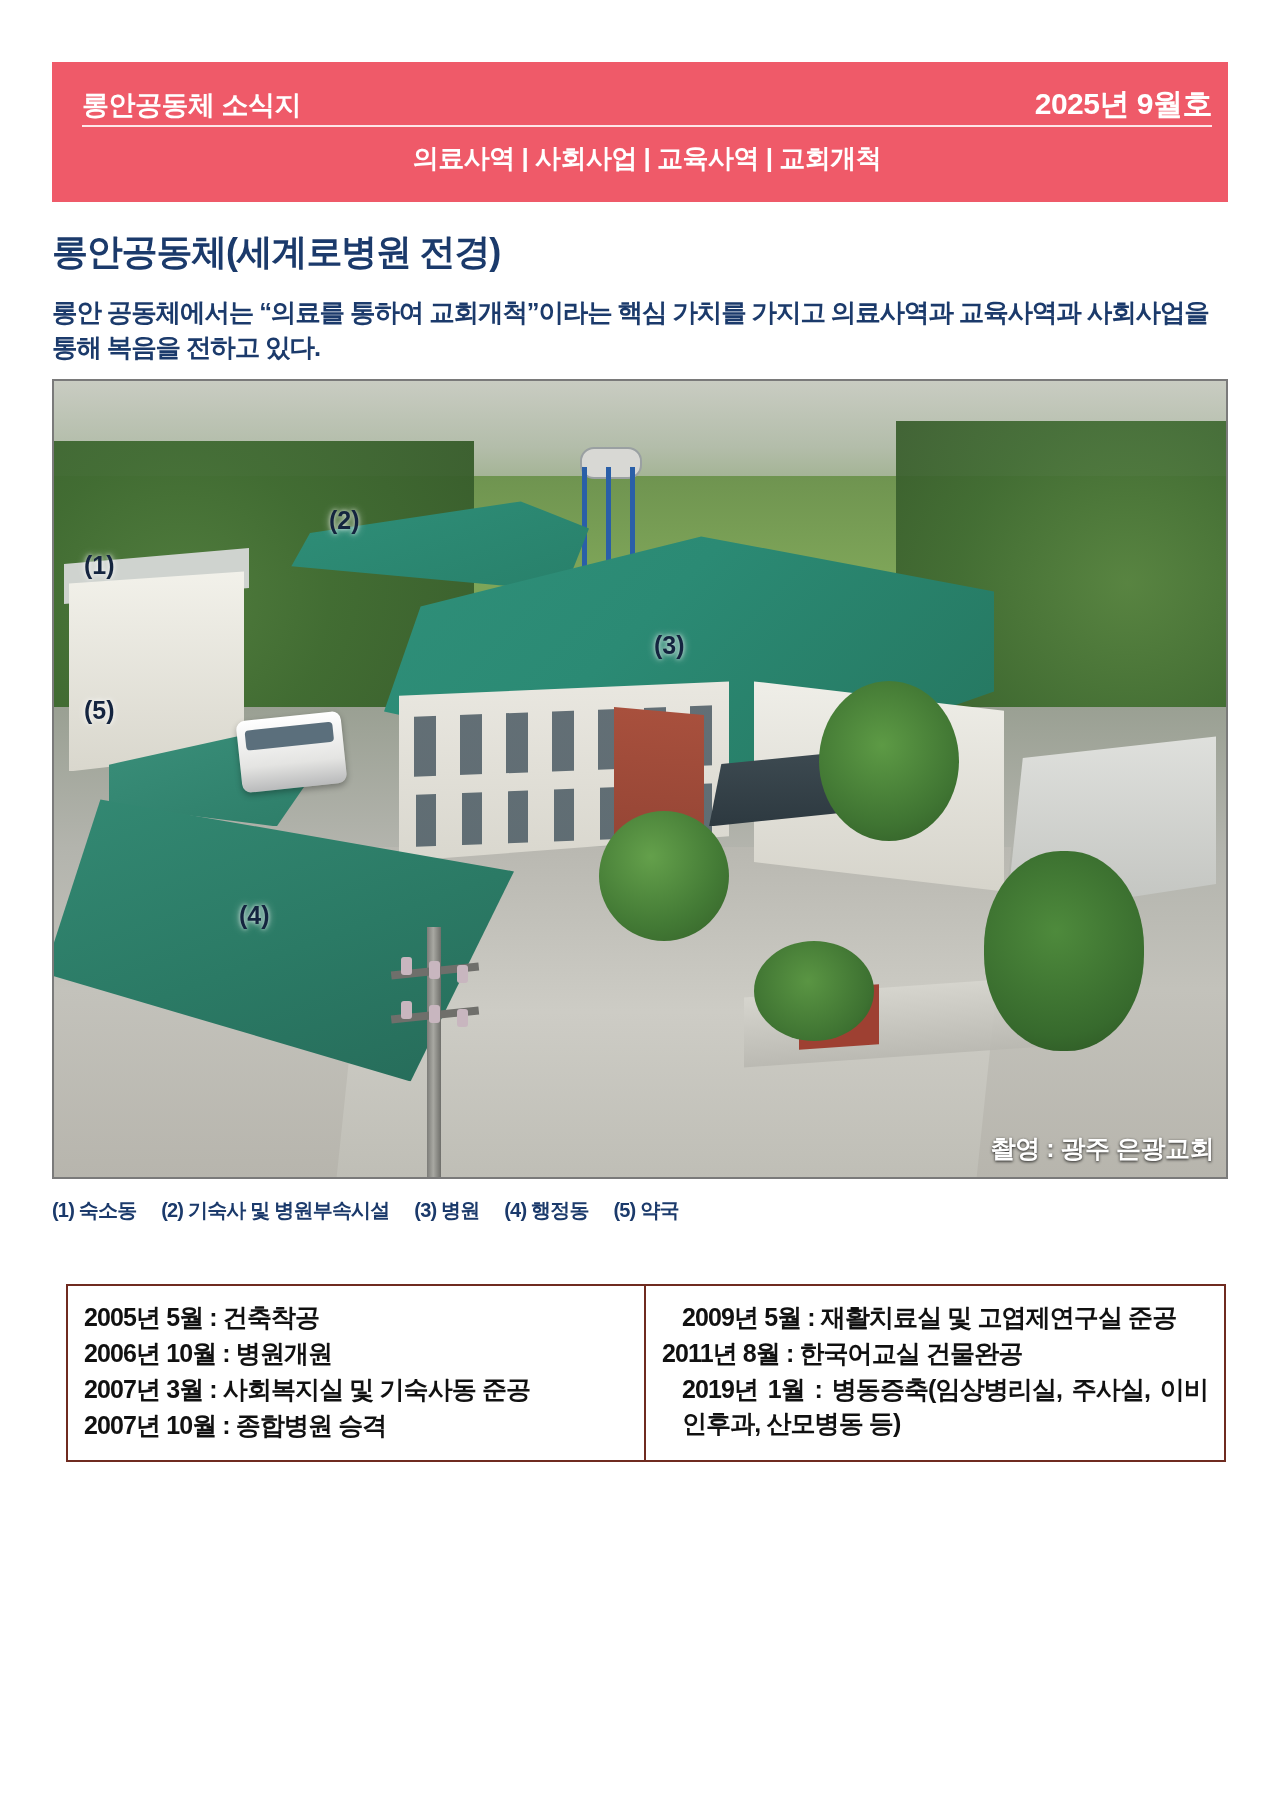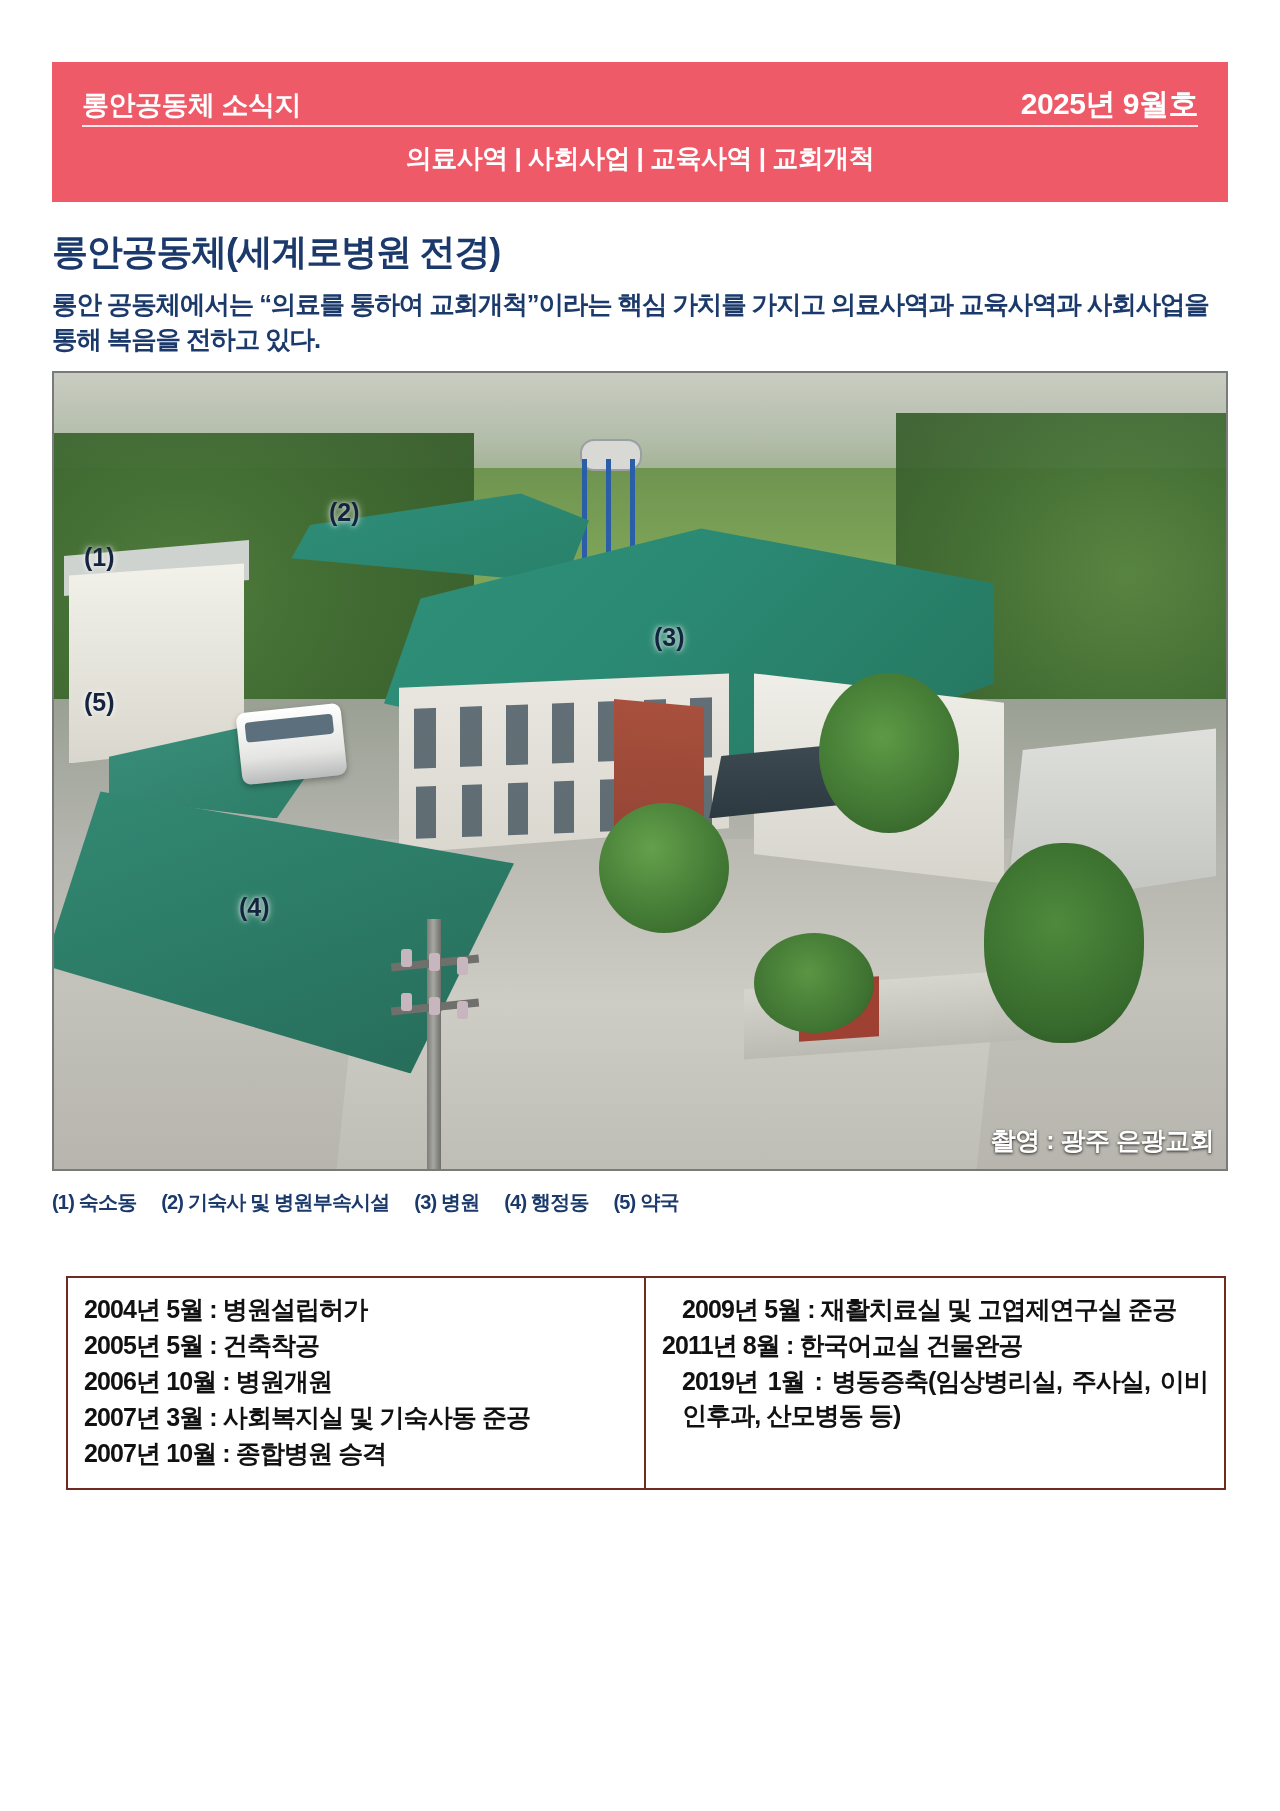--- a/index.html
+++ b/index.html
@@ -21,21 +21,21 @@
     box-sizing: border-box;
     padding: 0 52px;
   }
 
   
   .banner {
     position: relative;
     margin-top: 62px;
     background: #ef5a69;
     color: #ffffff;
-    padding: 22px 30px 26px 30px;
+    padding: 22px 16px 26px 30px;
     box-sizing: border-box;
   }
   .banner-top {
     display: flex;
     align-items: baseline;
     justify-content: space-between;
   }
   .banner-issue-label {
     font-size: 27px;
     font-weight: bold;
@@ -69,21 +69,21 @@
 
   
   .section-heading {
     margin-top: 26px;
     font-size: 36px;
     font-weight: bold;
     color: #1b3a6b;
     letter-spacing: -1.2px;
   }
   .section-body {
-    margin-top: 10px;
+    margin-top: 18px;
     font-size: 25.5px;
     font-weight: bold;
     color: #1b3a6b;
     line-height: 1.38;
     letter-spacing: -1.1px;
   }
 
   
   .photo-frame {
     position: relative;
@@ -408,21 +408,20 @@
   <div class="legend">
     <span>(1) 숙소동</span>
     <span>(2) 기숙사 및 병원부속시설</span>
     <span>(3) 병원</span>
     <span>(4) 행정동</span>
     <span>(5) 약국</span>
   </div>
 
   <div class="timeline">
     <div class="timeline-col left">
-      <div class="timeline-item">2004년 5월 : 병원설립허가</div>
       <div class="timeline-item">2005년 5월 : 건축착공</div>
       <div class="timeline-item">2006년 10월 : 병원개원</div>
       <div class="timeline-item">2007년 3월 : 사회복지실 및 기숙사동 준공</div>
       <div class="timeline-item">2007년 10월 :  종합병원 승격</div>
     </div>
     <div class="timeline-col right">
       <div class="timeline-item justify">2009년 5월 : 재활치료실 및 고엽제연구실 준공</div>
       <div class="timeline-item">2011년 8월 : 한국어교실 건물완공</div>
       <div class="timeline-item justify">2019년 1월 : 병동증축(임상병리실, 주사실, 이비인후과, 산모병동 등)</div>
     </div>

